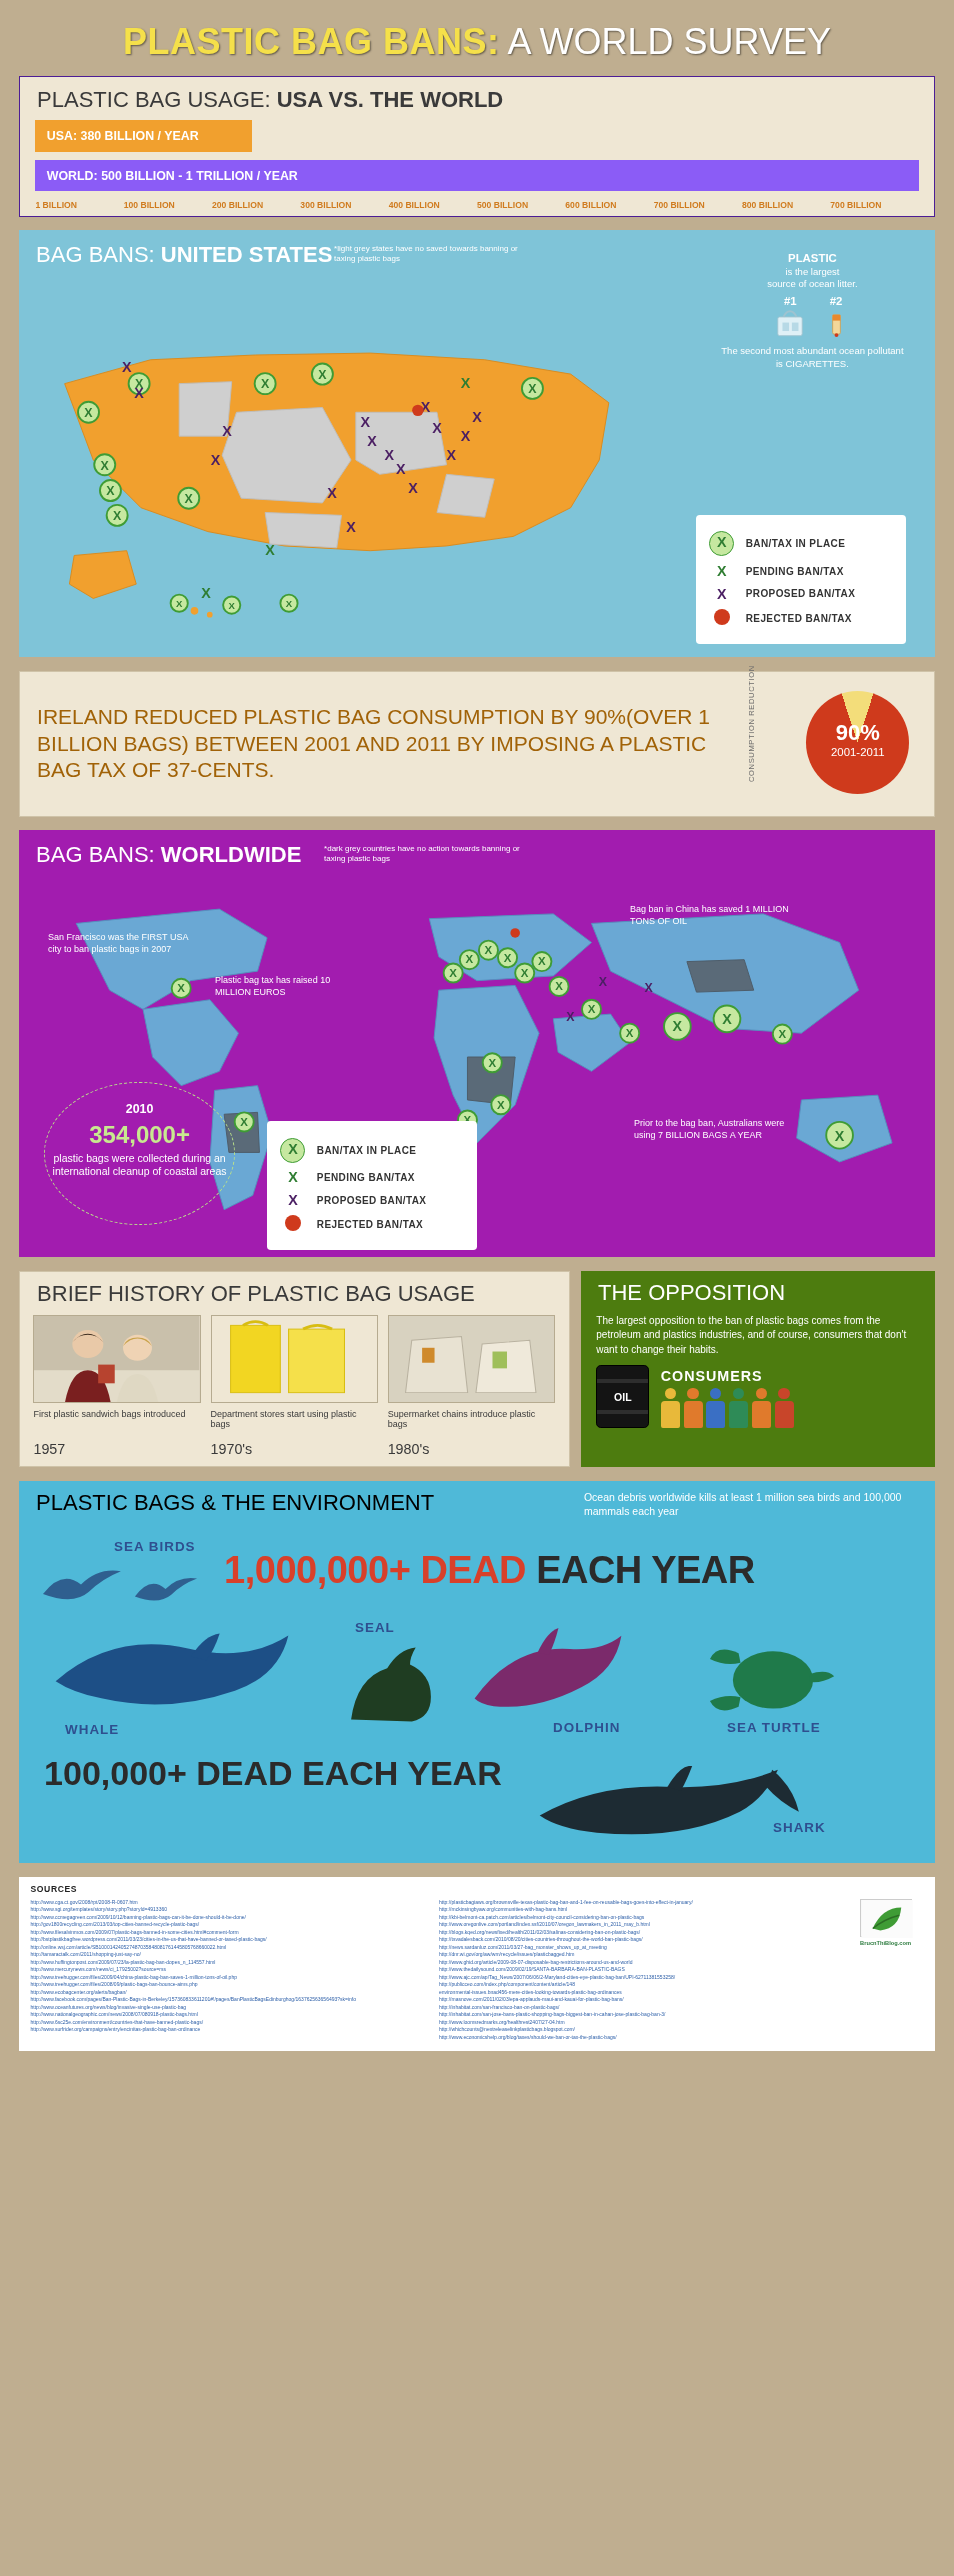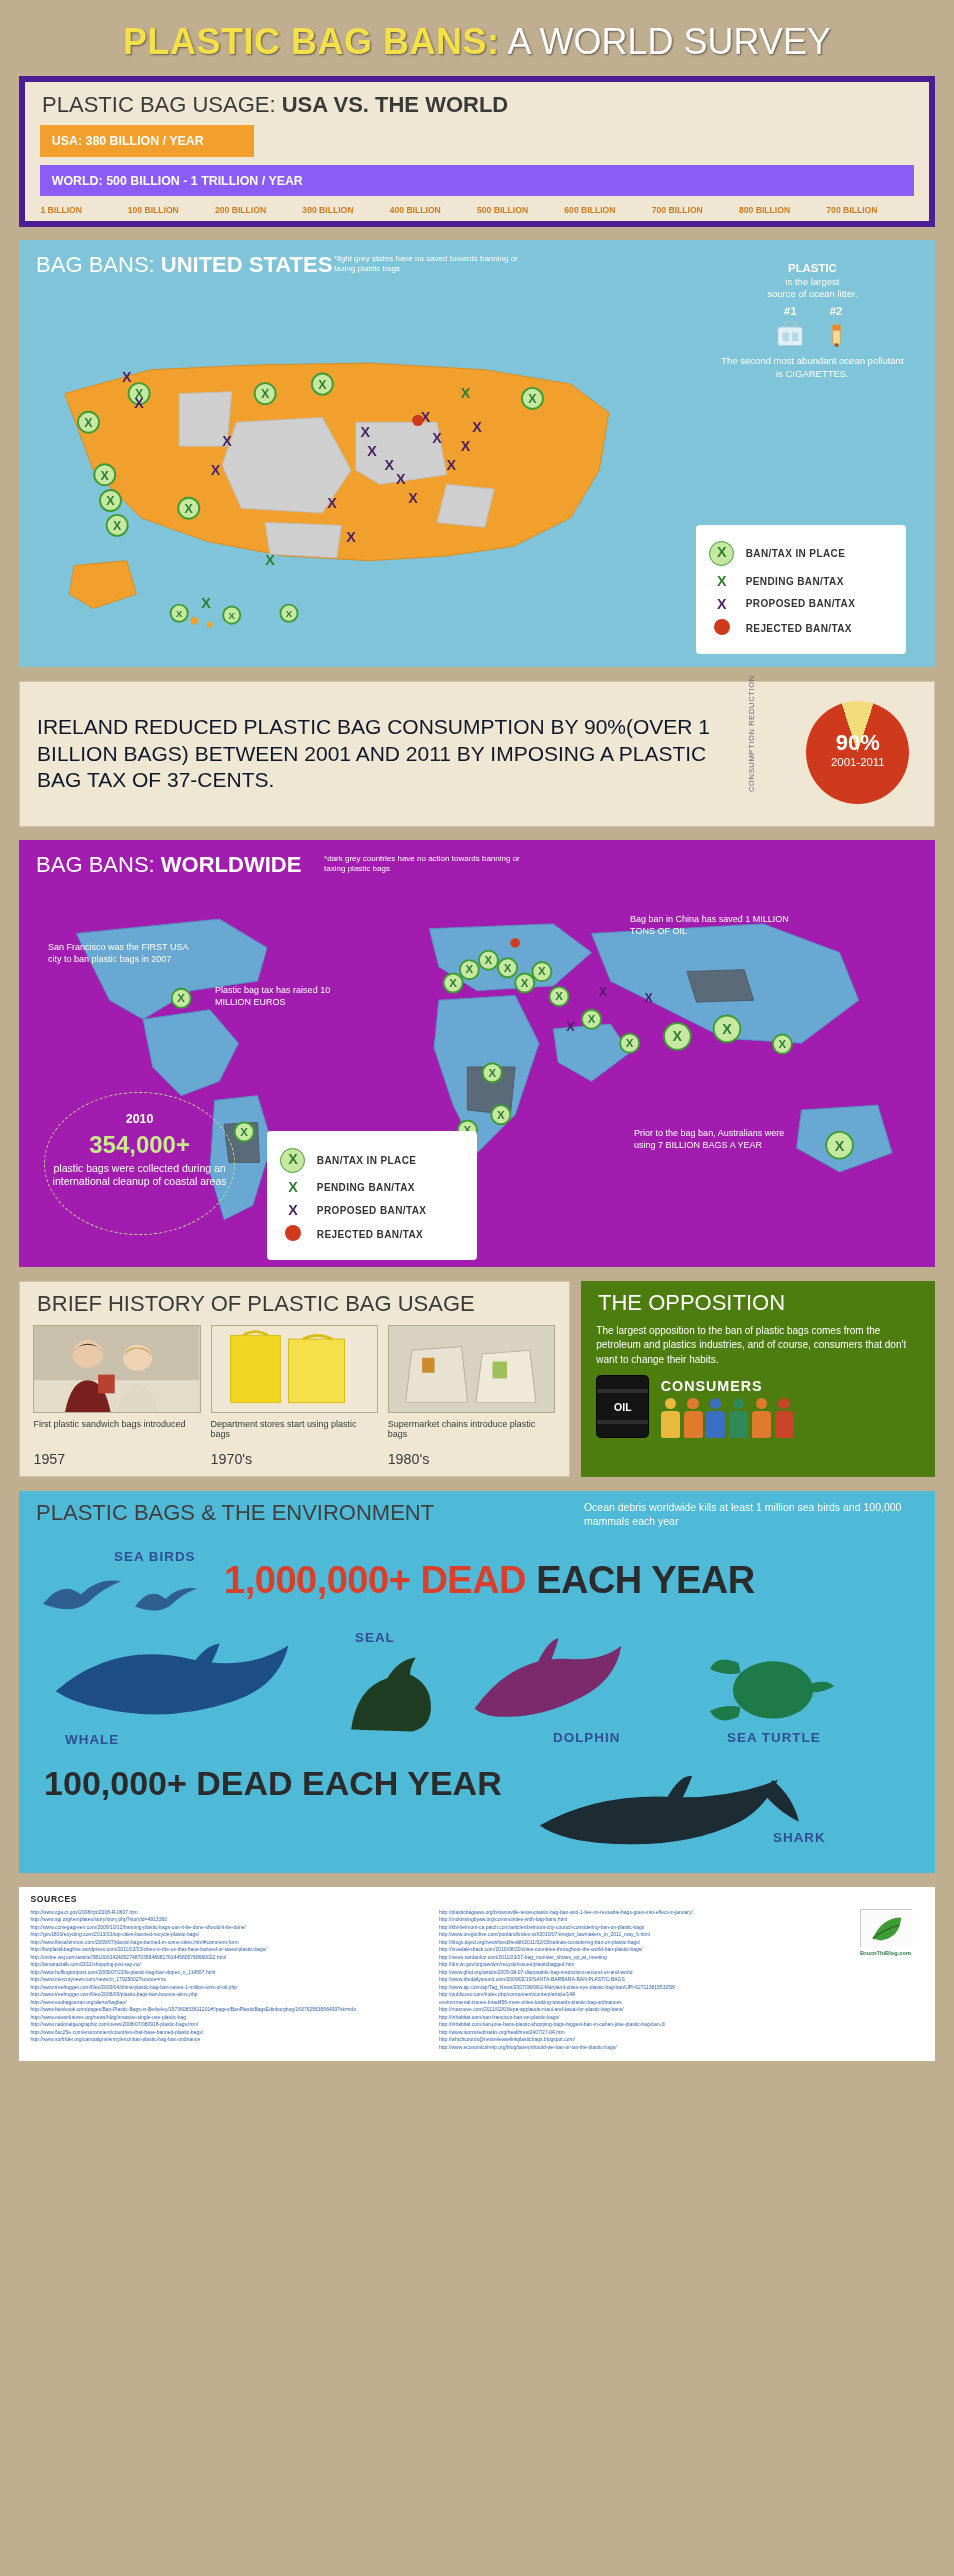--- a/index.html
+++ b/index.html
@@ -59,21 +59,21 @@
   .panel-h {
     font-size: 22px;
     padding: 9.5px 0 7.6px 17px;
   }
   .panel-h .hb { color: #ffffff; font-weight: bold; }
   .panel-h .hw { color: #ffffff; }
 
   
   .usage {
     background: #efe7d4;
-    border: 6px solid #4c1d95;
+    border: 1px solid #4c1d95;
     padding: 0 0 5.7px 0;
   }
   .usage .panel-h { color: #3a3a3a; }
   .usage .panel-h .b { font-weight: bold; }
   .bar-row { padding: 0 15.3px; }
   .bar {
     color: #fff;
     font-weight: bold;
     font-size: 12.4px;
     padding: 8.6px 11.4px;
@@ -145,21 +145,21 @@
   .ireland {
     background: #efe7d4;
     border: 1px solid #cfc3a8;
     display: flex;
     align-items: center;
     padding: 15.3px 17px;
     min-height: 124px;
   }
   .ireland .txt {
     font-size: 21px;
-    color: #0f172a;
+    color: #a16207;
     line-height: 1.25;
     flex: 1;
     padding-right: 9.5px;
   }
   .pie-wrap { position: relative; width: 172px; height: 114px; }
   .pie {
     width: 103px; height: 103px; border-radius: 50%;
     background: conic-gradient(from -18deg, #f3dd7a 0deg 36deg, #cf3a1c 36deg 360deg);
     position: absolute; right: 7.6px; top: 3.8px;
   }
@@ -224,21 +224,21 @@
   .barrel span { position: absolute; left: 0; right: 0; top: 25px; text-align: center; font-size: 10.5px; font-weight: bold; color: #fff; }
   .consumers { flex: 1; }
   .consumers .clabel { font-size: 14.3px; font-weight: bold; letter-spacing: 1px; margin-bottom: 3.8px; }
   .people { display: flex; gap: 3.8px; align-items: flex-end; }
   .person { width: 19px; }
   .person .head { width: 11.4px; height: 11.4px; border-radius: 50%; margin: 0 auto 1.9px auto; }
   .person .body { width: 19px; height: 27px; border-radius: 3.8px 3.8px 1.9px 1.9px; }
 
   
   .env { background: #4fb9d8; position: relative; overflow: hidden; padding-bottom: 9.5px; }
-  .env .panel-h { color: #404040; }
+  .env .panel-h { color: #000000; }
   .env .sub {
     position: absolute; right: 17px; top: 9.5px; width: 334px;
     font-size: 10.5px; color: #ffffff; line-height: 1.35; text-align: left;
   }
   .env .lbl { font-size: 13.4px; font-weight: bold; color: #2f4f8f; letter-spacing: 1px; }
   .bigline { font-size: 38px; font-weight: bold; letter-spacing: -0.5px; }
   .bigline .red { color: #d8402a; }
   .bigline .dark { color: #2b2b2b; }
   .bigline2 { font-size: 34px; font-weight: bold; color: #2b2b2b; }
 

